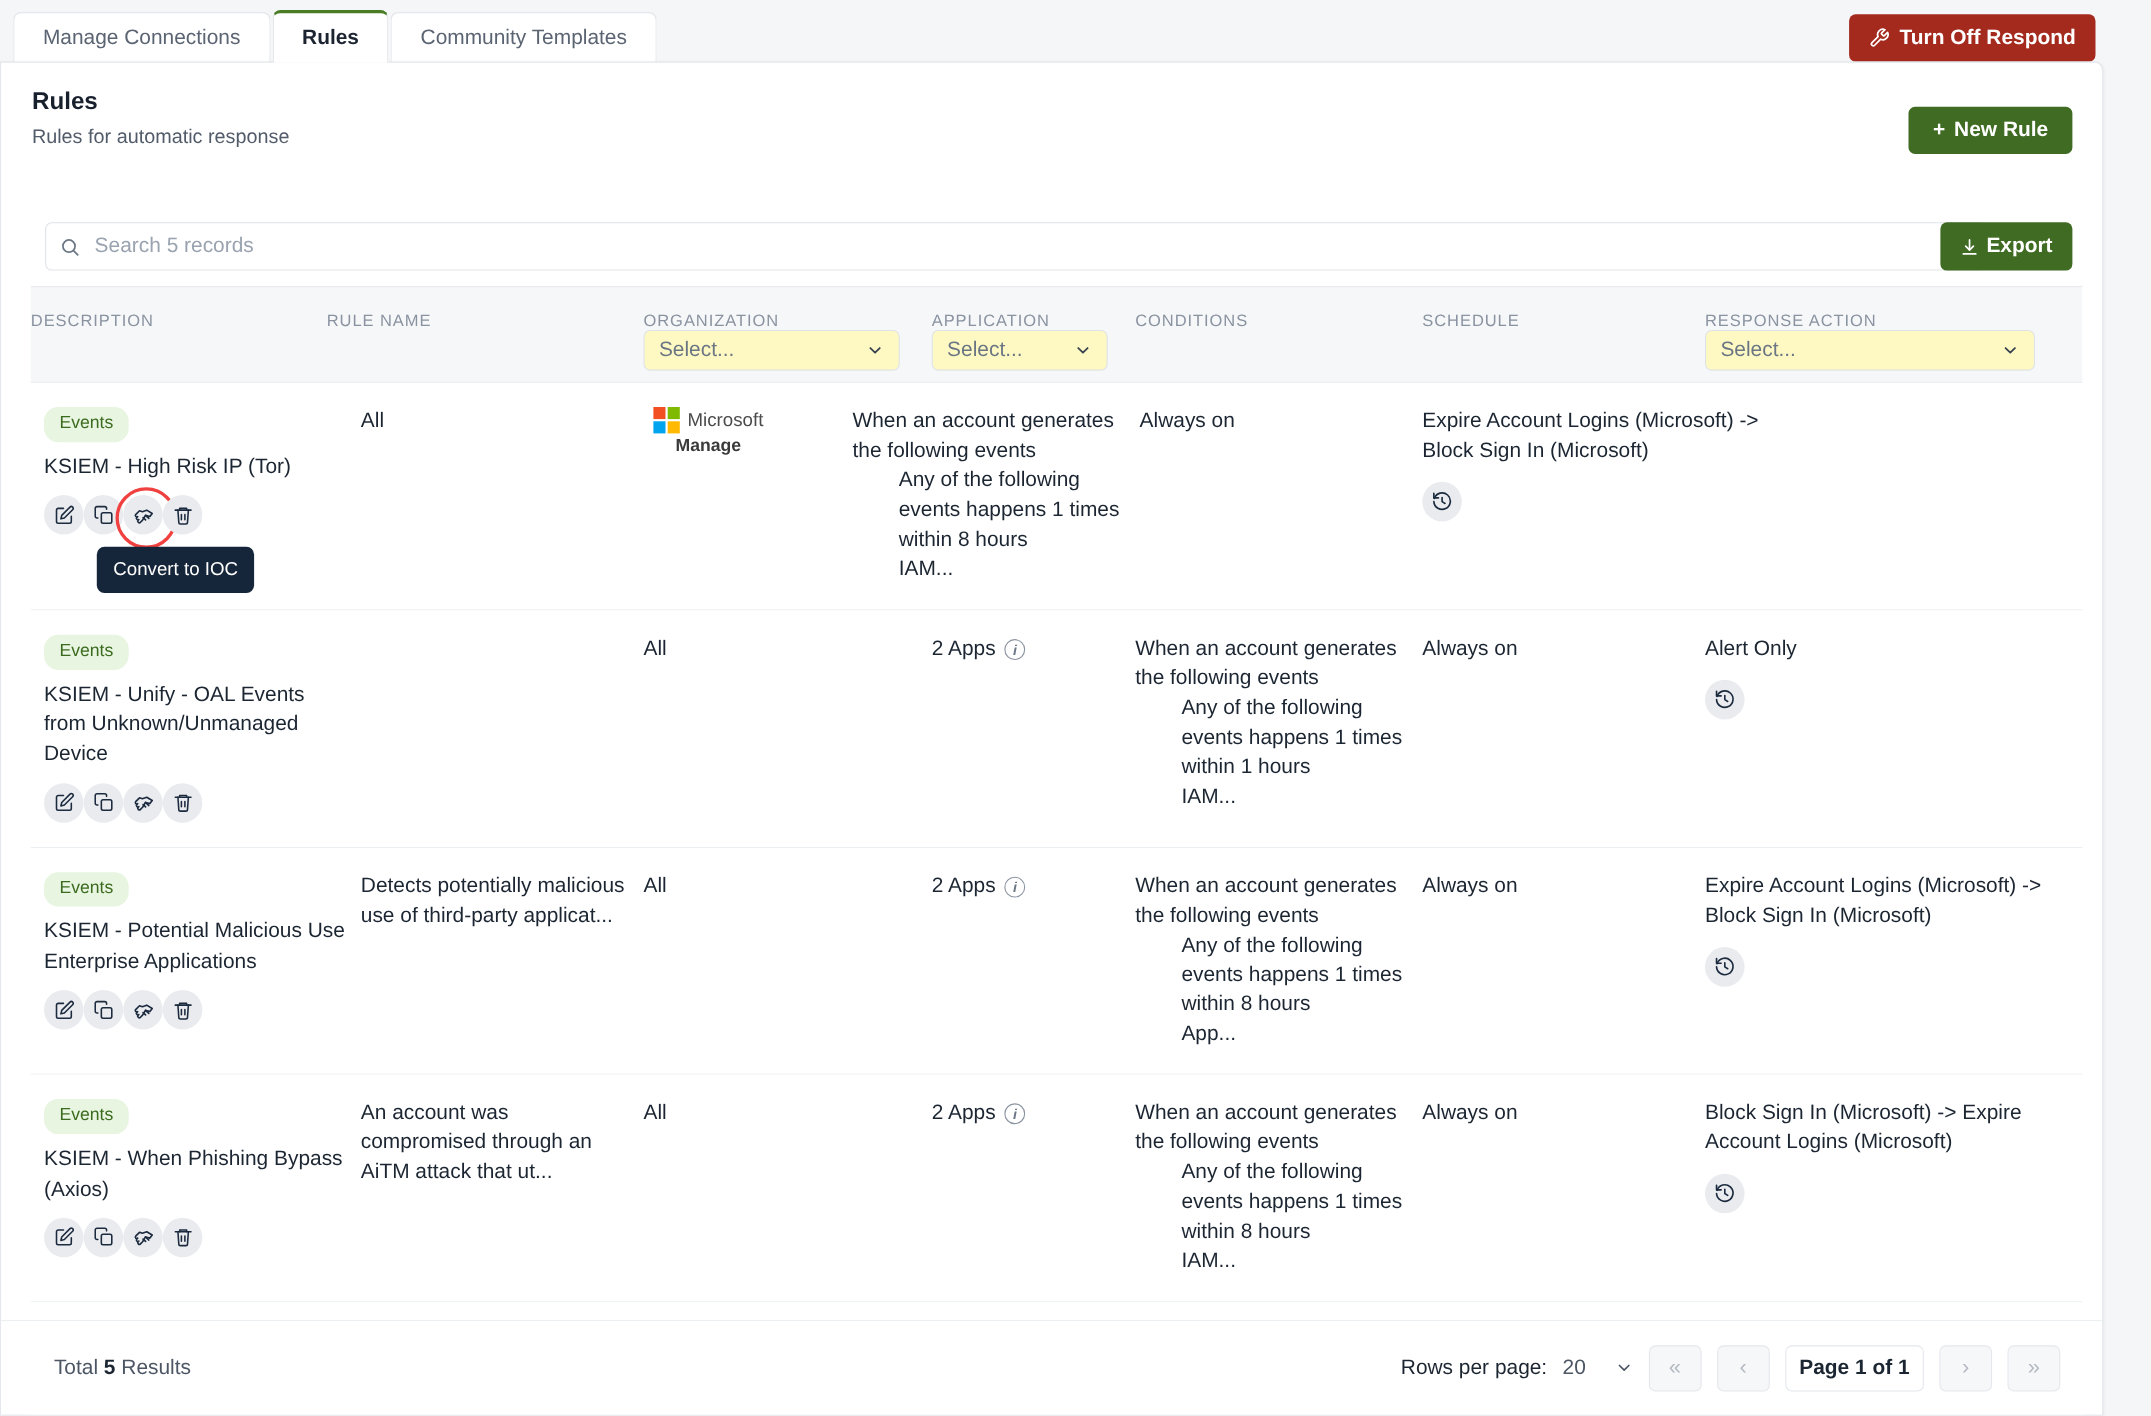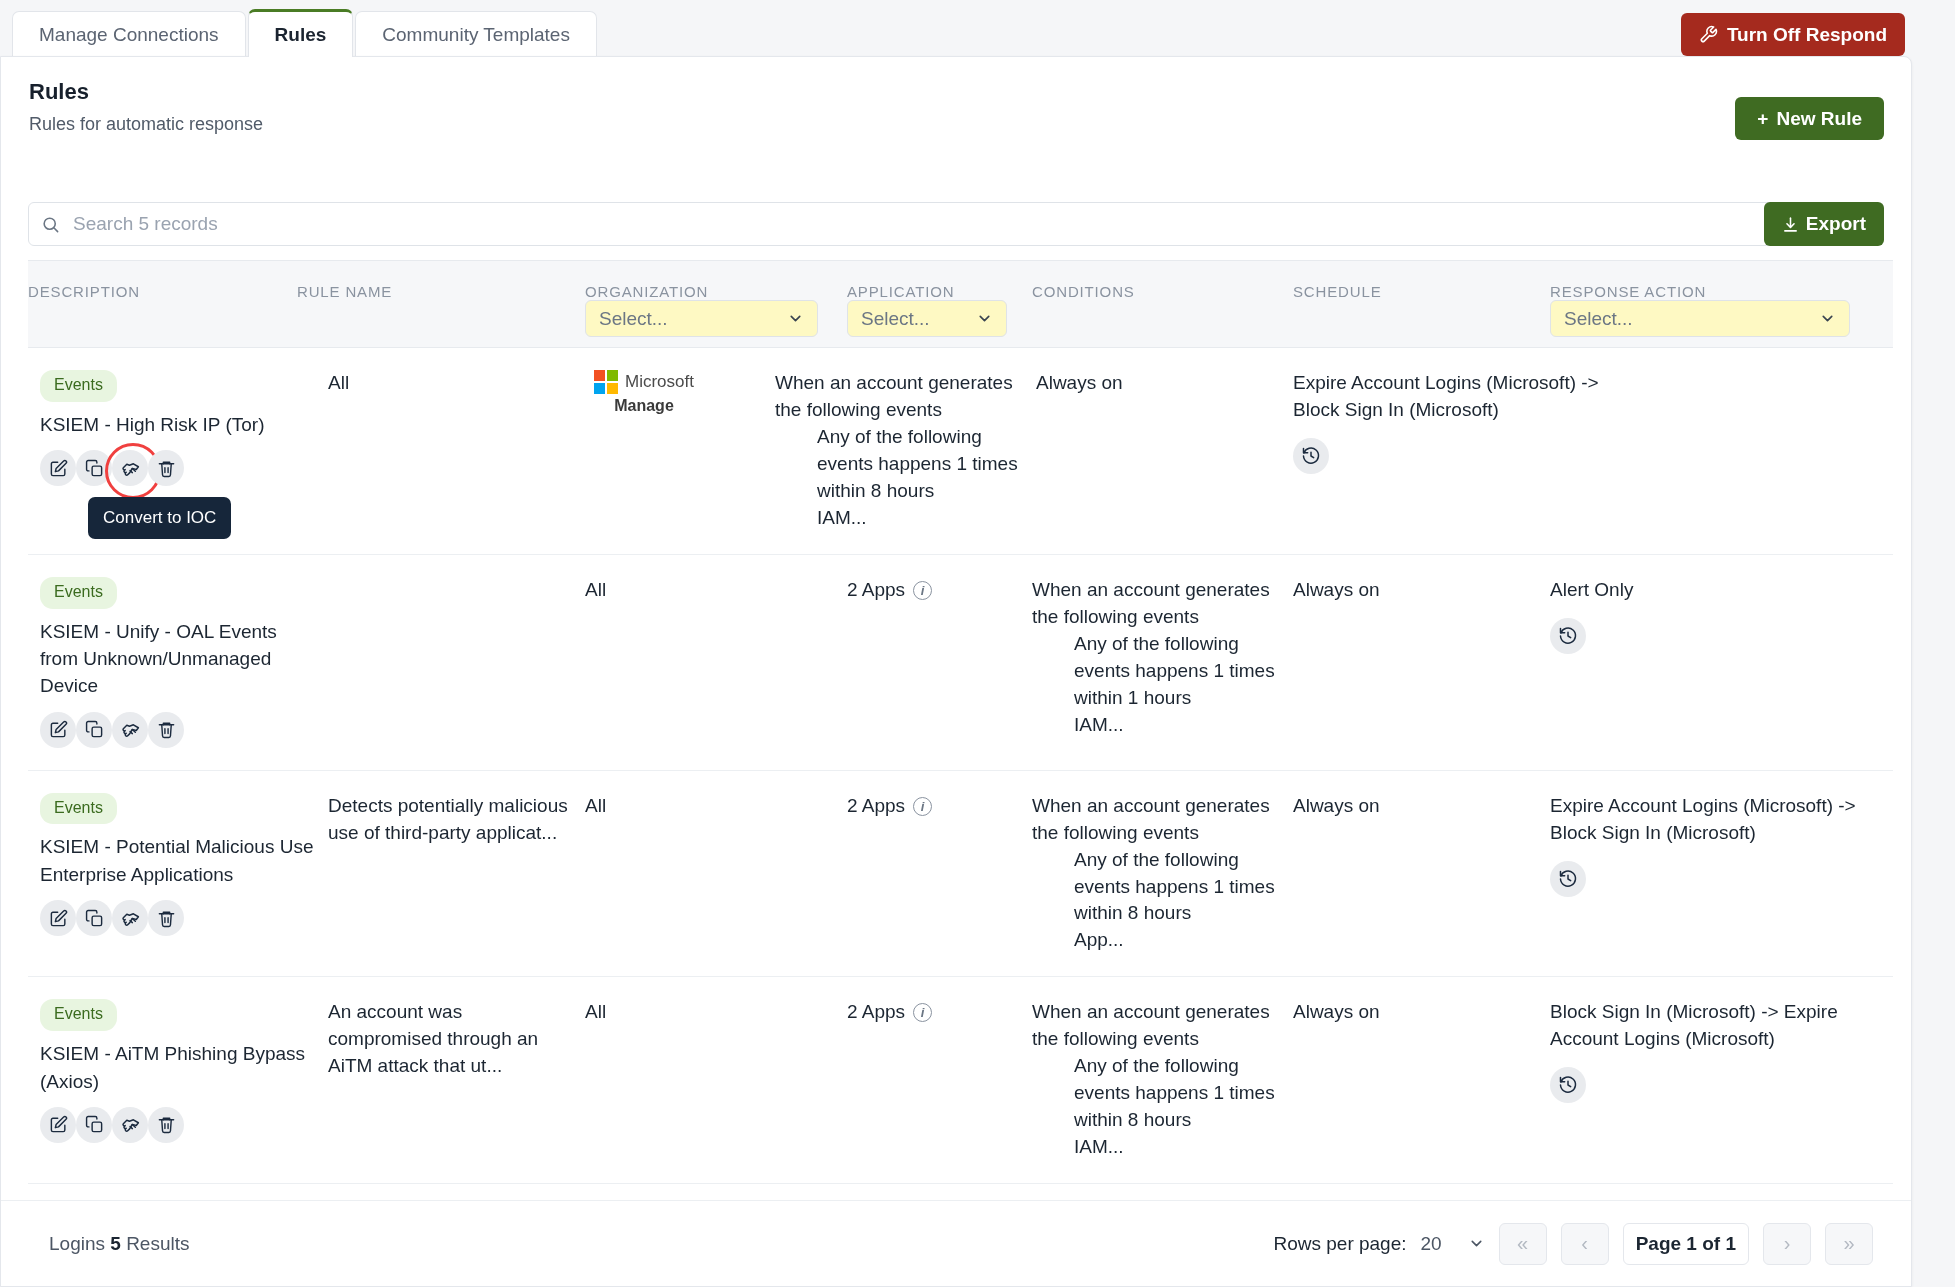--- a/index.html
+++ b/index.html
@@ -68,21 +68,21 @@
     position: absolute; right: 27px; top: 40px;
     height: 43px; padding: 0 22px;
     display: flex; align-items: center; gap: 8px;
     background: #3f6b22; color: #fff;
     border: none; border-radius: 6px;
     font-size: 19px; font-weight: 700;
     font-family: "Liberation Sans", sans-serif;
     cursor: pointer;
   }
   .search-wrap {
-    position: absolute; left: 27px; top: 145px;
+    position: absolute; left: 40px; top: 145px;
     width: 1765px; height: 44px;
     border: 1px solid #dfe3e8; border-radius: 6px;
     background: #fff;
     display: flex; align-items: center; padding: 0 12px; gap: 11px;
   }
   .search-input {
     border: none; outline: none; flex: 1;
     font-size: 19px; color: #1b2430;
     font-family: "Liberation Sans", sans-serif;
     background: transparent;
@@ -484,21 +484,21 @@
               <button class="hist-btn">
                 <svg width="20" height="20" viewBox="0 0 24 24" fill="none" stroke="#1c2b3f" stroke-width="1.8" stroke-linecap="round" stroke-linejoin="round">
                   <path d="M3 3v5h5"></path>
                   <path d="M3.5 8.5A9 9 0 1 1 3 12"></path>
                   <path d="M12 7.5V12l3.2 2"></path>
                 </svg>
               </button>
             </div>
           </div>
           <div class="trow">
-            <div class="td c1"><div class="badge">Events</div><div class="rule-name">KSIEM - AiTM Phishing Bypass (Axios)</div><div class="icon-row">
+            <div class="td c1"><div class="badge">Events</div><div class="rule-name">KSIEM - When Phishing Bypass (Axios)</div><div class="icon-row">
                 <button class="ibtn" title="Edit">
                   <svg width="19" height="19" viewBox="0 0 24 24" fill="none" stroke="#1c2b3f" stroke-width="1.8" stroke-linecap="round" stroke-linejoin="round">
                     <path d="M11 4H5a2 2 0 0 0-2 2v13a2 2 0 0 0 2 2h13a2 2 0 0 0 2-2v-6"></path>
                     <path d="M18.5 2.5a2.1 2.1 0 0 1 3 3L12 15l-4 1 1-4 9.5-9.5z"></path>
                   </svg>
                 </button>
                 <button class="ibtn" title="Duplicate">
                   <svg width="19" height="19" viewBox="0 0 24 24" fill="none" stroke="#1c2b3f" stroke-width="1.8" stroke-linecap="round" stroke-linejoin="round">
                     <rect x="9" y="9" width="12" height="12" rx="2"></rect>
                     <path d="M5 15H4a2 2 0 0 1-2-2V4a2 2 0 0 1 2-2h9a2 2 0 0 1 2 2v1"></path>
@@ -566,21 +566,21 @@
             </div>
             <div class="td c6">Always on</div>
             <div class="td c7">
               <div>Block Sign In (Microsoft) -&gt; Expire Account Logins (Microsoft) -&gt; Block Sign In (Google Workspace)</div>
             </div>
           </div>
         </div>
     </div>
 
     <div class="footer">
-      <div class="total"><span>Logins </span><b>5</b><span> Results</span></div>
+      <div class="total"><span>Total </span><b>5</b><span> Results</span></div>
       <div class="pager">
         <span class="rpp-label">Rows per page:</span>
         <div class="rpp-select">
           <span>20</span>
           <span>
             <svg width="17" height="17" viewBox="0 0 24 24" fill="none" stroke="#4c5664" stroke-width="2.2" stroke-linecap="round" stroke-linejoin="round">
                 <path d="M6 9l6 6 6-6"></path>
               </svg>
           </span>
         </div>

